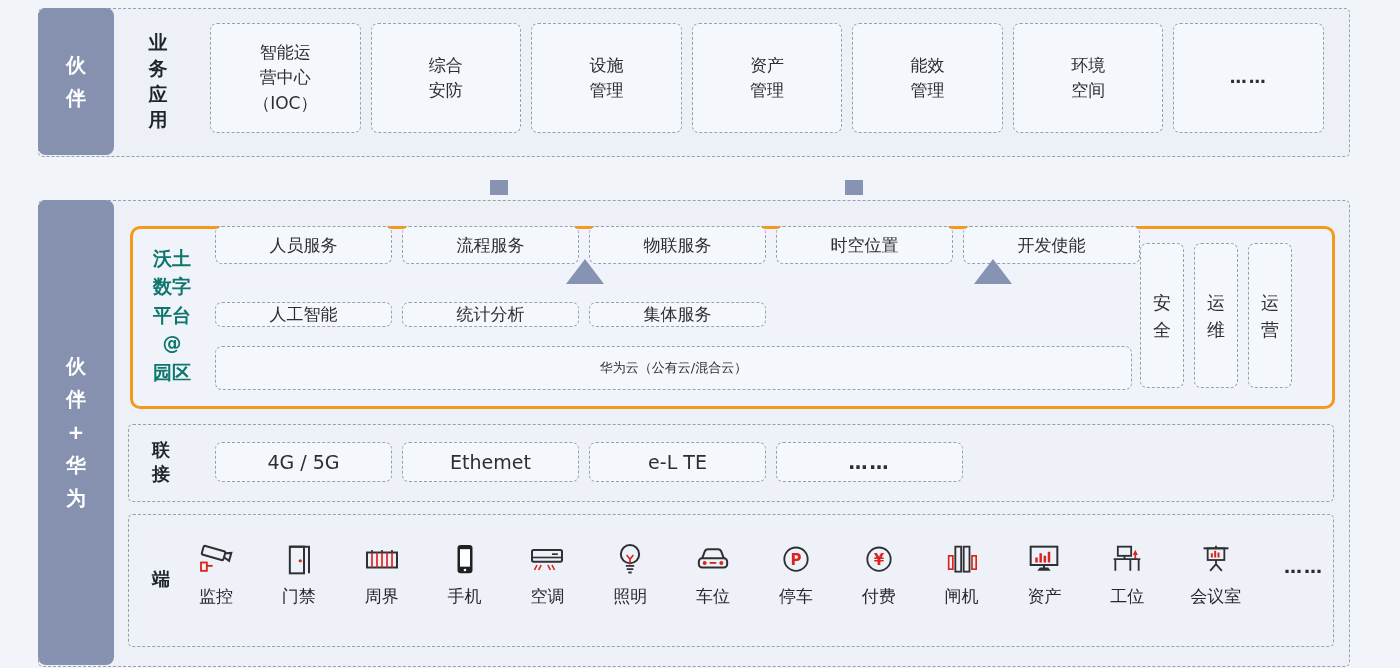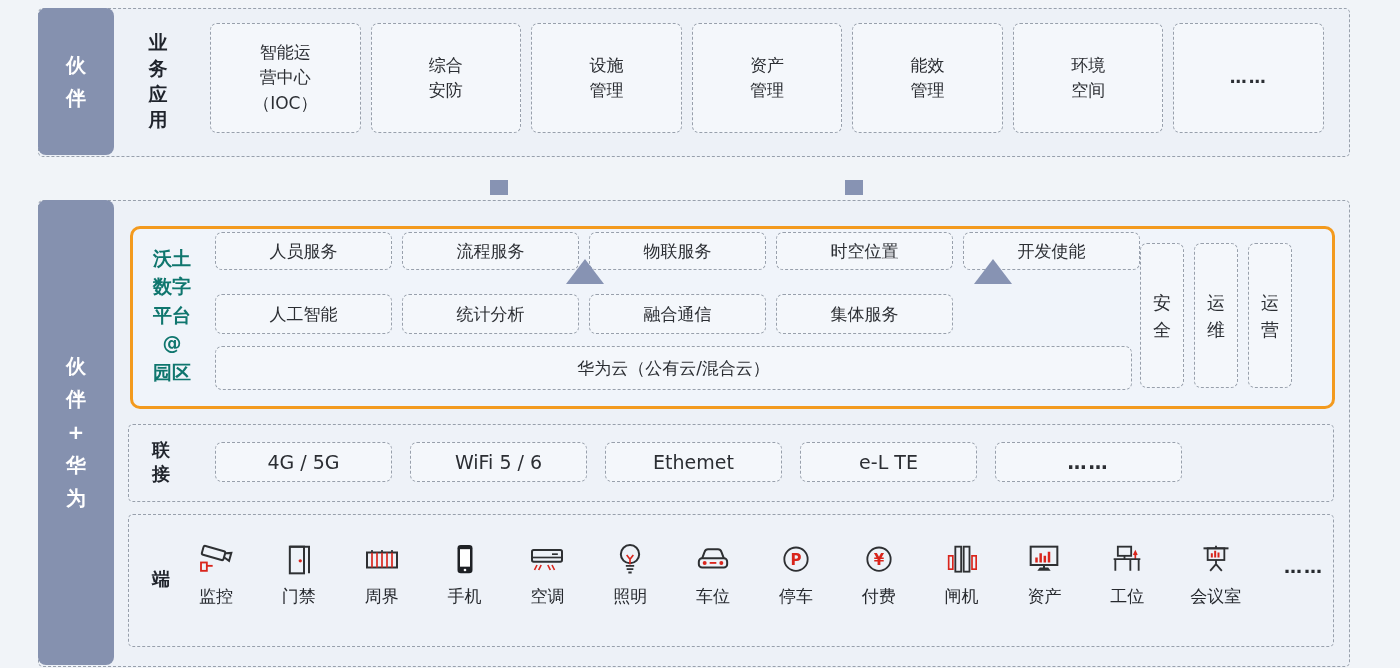--- a/index.html
+++ b/index.html
@@ -36,27 +36,27 @@
     position:absolute;left:130px;top:226px;width:1199px;height:177px;
     border:3px solid #f39a1e;border-radius:10px;background:#f0f4fa;
   }
   .platform-label{
     position:absolute;left:134px;top:230px;width:76px;height:170px;
     font-size:19px;line-height:1.5;color:#0f766e;
   }
   .prow{position:absolute;display:flex;gap:10px;}
   .p-box{width:175px;font-size:17px;}
   .pillar{width:42px;font-size:18px;line-height:1.5;}
-  .cloud-box{position:absolute;left:215px;top:346px;width:915px;height:42px;font-size:17px;}
+  .cloud-box{position:absolute;left:215px;top:346px;width:915px;height:42px;font-size:13px;}
   .tri{
     position:absolute;width:0;height:0;
     border-left:19px solid transparent;border-right:19px solid transparent;
     border-bottom:25px solid #8793b3;
   }
-  .conn-row{position:absolute;left:215px;top:442px;height:40px;display:flex;gap:18px;}
+  .conn-row{position:absolute;left:215px;top:442px;height:40px;display:flex;gap:10px;}
   .conn-box{width:175px;font-size:19px;}
   .conn-box.wide{width:185px;letter-spacing:2px;font-weight:bold;}
   .devices-row{
     position:absolute;left:196px;top:540px;width:1128px;height:86px;
     display:flex;justify-content:space-between;
   }
   .device{display:flex;flex-direction:column;align-items:center;gap:5px;font-size:17px;color:#26292e;}
   .device svg{width:40px;height:40px;display:block;}
   .devices-ellipsis{font-size:18px;font-weight:bold;letter-spacing:2px;margin-top:16px;color:#26292e;}
   .ellipsis-box{letter-spacing:2px;font-weight:bold;}
@@ -107,32 +107,31 @@
 </div>
 
 <div class="platform"></div>
 
 <div class="vlabel platform-label">沃土
 数字
 平台
 @
 园区</div>
 
-<div class="prow" style="left:215px;top:232px;height:38px;">
+<div class="prow" style="left:215px;top:226px;height:38px;">
   <div class="box p-box">人员服务</div>
   <div class="box p-box">流程服务</div>
   <div class="box p-box">物联服务</div>
   <div class="box p-box">时空位置</div>
   <div class="box p-box">开发使能</div>
 </div>
 
-<div class="prow" style="left:215px;top:294px;height:40px;">
+<div class="prow" style="left:215px;top:294px;height:40px;align-items:center;">
   <div class="box p-box">人工智能</div>
   <div class="box p-box">统计分析</div>
-  <div class="box p-box">融合通信</div>
   <div class="box p-box">集体服务</div>
 </div>
 
 <div class="box cloud-box">华为云（公有云/混合云）</div>
 
 <div class="prow" style="left:1140px;top:243px;height:145px;">
   <div class="box pillar">安
 全</div>
   <div class="box pillar">运
 维</div>
@@ -141,21 +140,20 @@
 </div>
 
 <div class="tri" style="left:566px;top:259px;"></div>
 <div class="tri" style="left:974px;top:259px;"></div>
 
 <div class="section" style="left:128px;top:424px;width:1204px;height:76px;background:#eef2f8;"></div>
 <div class="vlabel" style="left:146px;top:424px;width:30px;height:76px;font-size:18px;">联
 接</div>
 <div class="conn-row">
   <div class="box conn-box">4G / 5G</div>
-  <div class="box conn-box">WiFi 5 / 6</div>
   <div class="box conn-box">Ethemet</div>
   <div class="box conn-box">e-L TE</div>
   <div class="box conn-box wide">……</div>
 </div>
 
 <div class="section" style="left:128px;top:514px;width:1204px;height:131px;background:#eef2f8;"></div>
 <div class="vlabel" style="left:146px;top:514px;width:30px;height:131px;font-size:18px;">端</div>
 
 <div class="devices-row">
 

